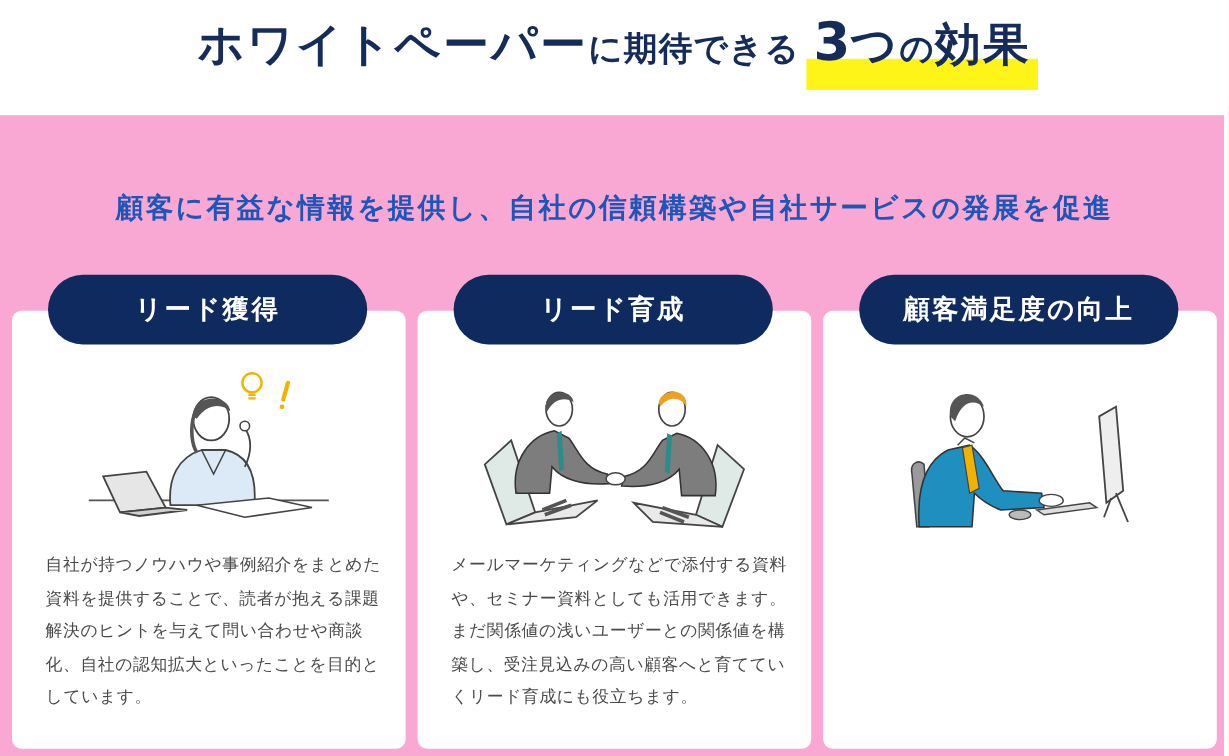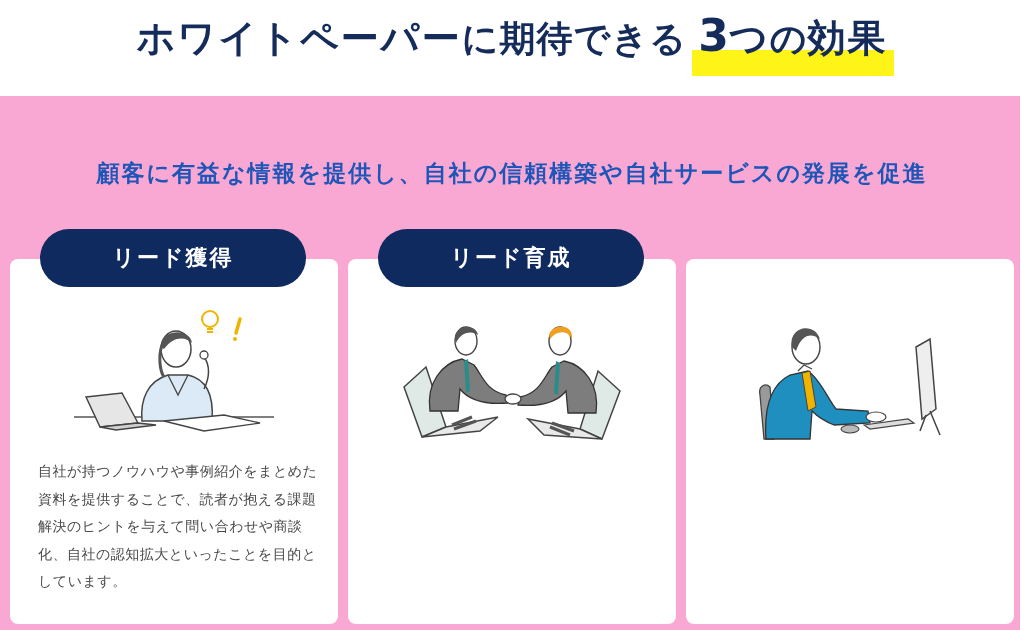--- a/index.html
+++ b/index.html
@@ -1,21 +1,21 @@
 <!DOCTYPE html>
 <html><head>
 <meta charset="utf-8">
 <style>
   * { box-sizing: border-box; margin: 0; padding: 0; }
   html, body { width: 1024px; height: 630px; overflow: hidden; }
   body { background: #ffffff; font-family: "DejaVu Sans", "Liberation Sans", sans-serif; position: relative; }
   .header { position: absolute; left: 0; top: 0; width: 1024px; height: 88px; background: #ffffff; }
   .title { position: absolute; top: 10px; left: 0; width: 1024px; text-align: center; color: #152c5b; font-weight: bold; white-space: nowrap; }
   .title .t-big { font-size: 38px; letter-spacing: 2px; text-align: center; }
-  .title .t-small { font-size: 36px; letter-spacing: 1px; }
+  .title .t-small { font-size: 28px; letter-spacing: 1px; }
   .title .t-hl { position: relative; display: inline-block; }
   .title .t-hl::before { content: ""; position: absolute; left: -6px; right: -6px; bottom: -12px; height: 26px; background: #fff418; z-index: 0; }
   .title .t-hl span { position: relative; z-index: 1; }
   .title .t-num { font-size: 44px; }
   .main { position: absolute; left: 0; top: 96px; width: 1020px; height: 542px; background: #f9a8d4; }
   .subtitle { position: absolute; top: 62px; left: 0; width: 1024px; text-align: center; color: #1e56b8; font-weight: bold; font-size: 23px; letter-spacing: 2px; white-space: nowrap; }
   .card { position: absolute; top: 163px; width: 328px; height: 365px; background: #ffffff; border-radius: 8px; }
   .card-1 { left: 10px; }
   .card-2 { left: 348px; font-family: Liberation Serif, serif; }
   .card-3 { left: 686px; }
@@ -89,23 +89,25 @@
         <path d="M53,40 C52,26 74,24 76,36 C70,32 60,32 54,44 Z" fill="#555"></path>
 
         <path d="M194,114 C198,86 182,66 162,62 L150,68 C142,78 138,94 118,98 L116,106 C140,108 156,102 164,92 L166,114 Z" fill="#7d7d7d" stroke="#333" stroke-width="1.3"></path>
         <polygon points="158,64 154,62 152,94 156,96" fill="#2c8c8a"></polygon>
         <ellipse cx="158" cy="42" rx="11" ry="14" fill="#fff" stroke="#444" stroke-width="1.4"></ellipse>
         <path d="M147,36 C150,24 172,24 170,40 C166,32 156,30 148,40 Z" fill="#f0a020"></path>
 
         <ellipse cx="111" cy="100" rx="8" ry="5" fill="#fff" stroke="#444" stroke-width="1.3"></ellipse>
       </svg>
     </div>
+    <p class="desc">メールマーケティングなどで添付する資料や、セミナー資料としても活用できます。まだ関係値の浅いユーザーとの関係値を構築し、受注見込みの高い顧客へと育てていくリード育成にも役立ちます。</p>
   </div>
 
   <div class="card card-3">
+    <div class="pill">顧客満足度の向上</div>
     <div class="illus">
       <svg width="220" height="150" viewBox="0 0 220 150">
 
         <path d="M20,96 C18,86 26,84 30,88 L34,140 L24,140 Z" fill="#9a9a9a" stroke="#444" stroke-width="1.3"></path>
 
         <path d="M26,140 C24,110 30,86 50,76 L68,72 C80,80 88,100 96,110 L128,112 L130,124 L94,126 C84,122 78,118 72,112 L70,140 Z" fill="#1f8fbf" stroke="#333" stroke-width="1.3"></path>
         <polygon points="62,74 70,72 76,108 68,112" fill="#f0b400" stroke="#444" stroke-width="1"></polygon>
         <path d="M58,72 L64,66 L72,70" fill="#fff" stroke="#444" stroke-width="1.2"></path>
 
         <ellipse cx="66" cy="48" rx="14" ry="17" fill="#fff" stroke="#444" stroke-width="1.4"></ellipse>

